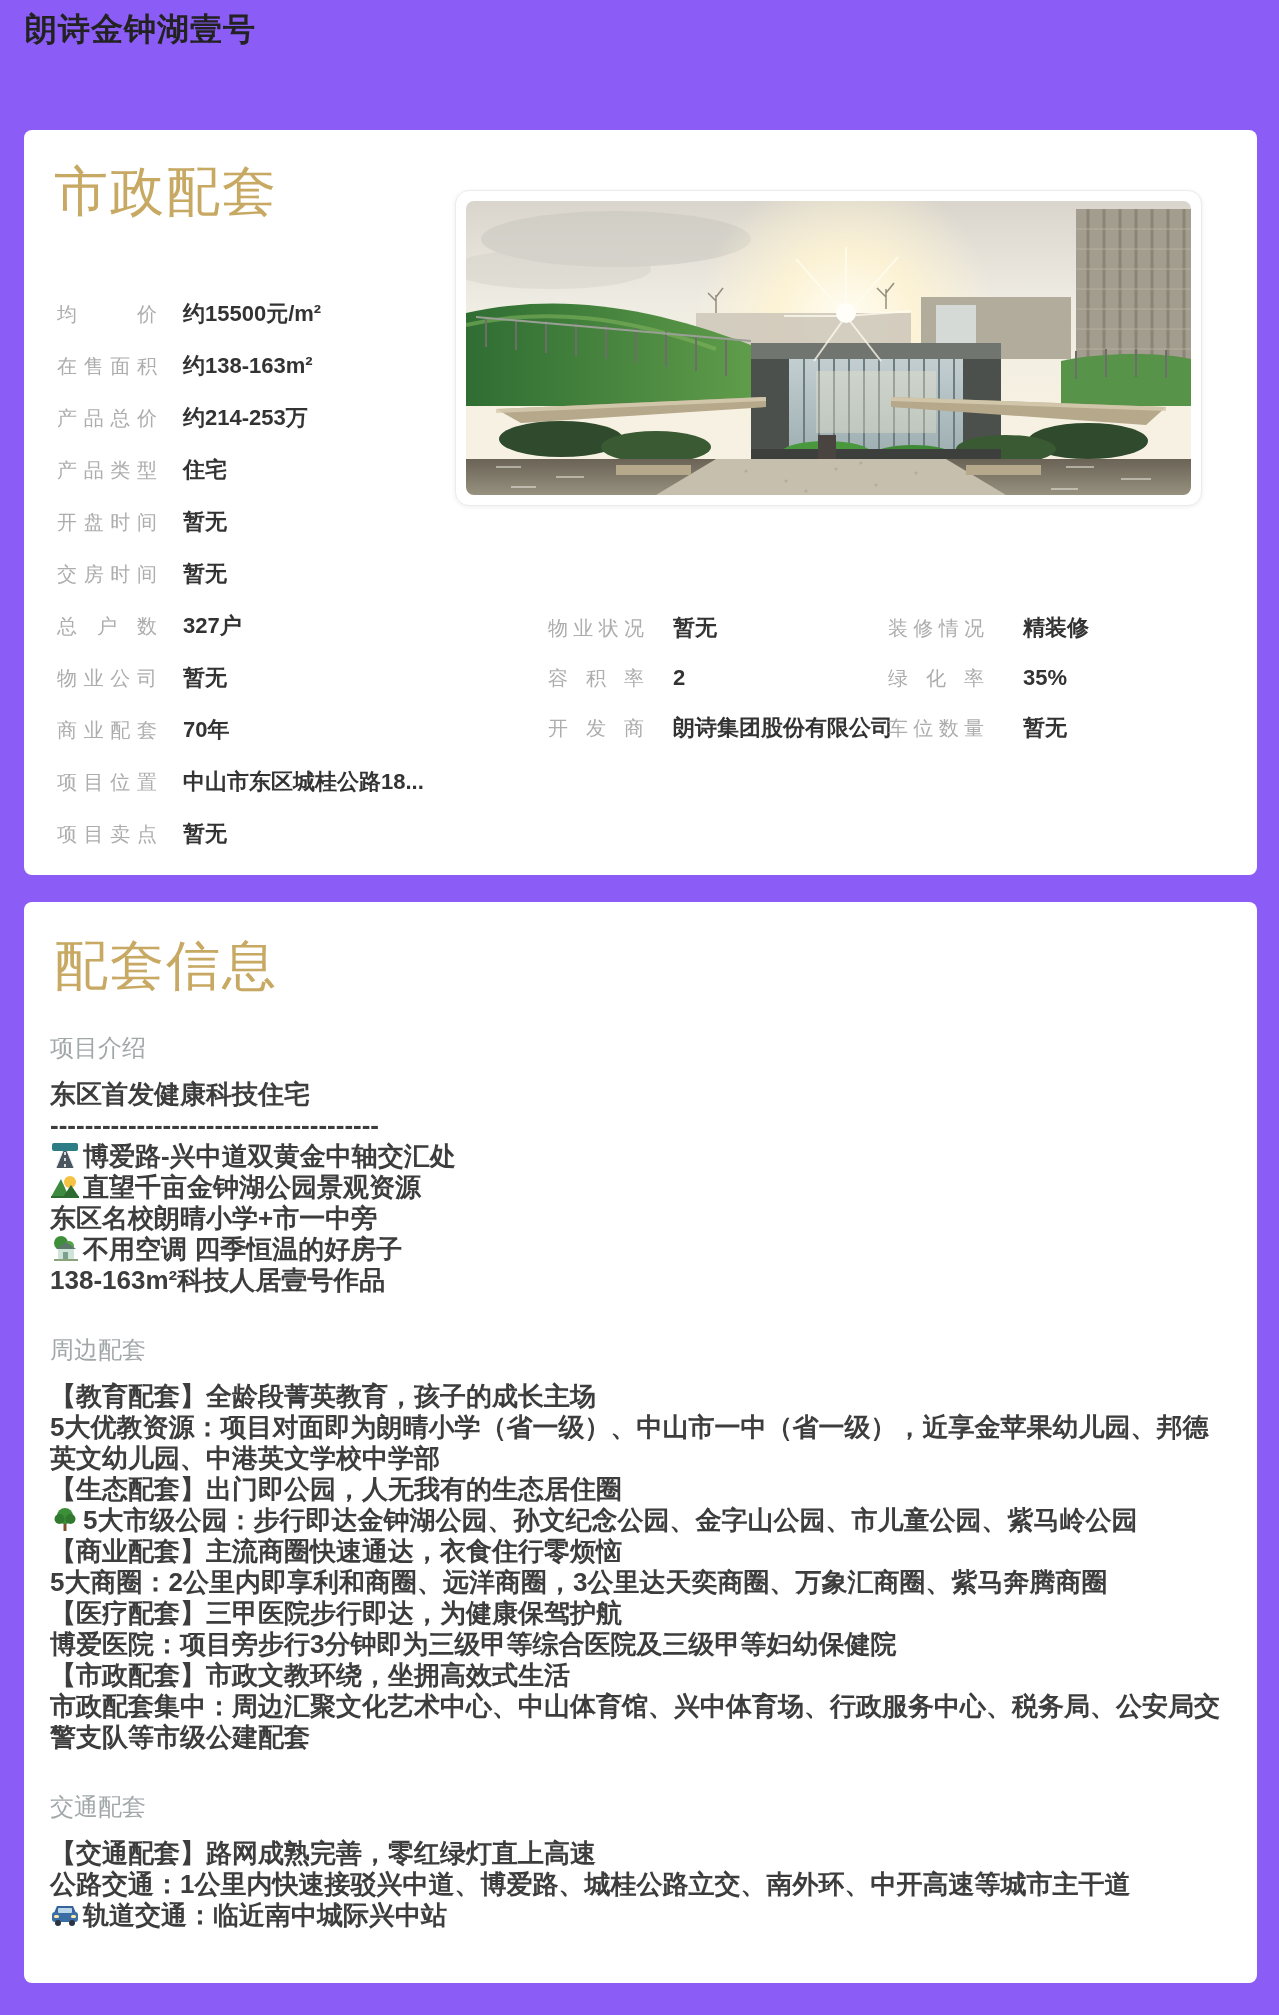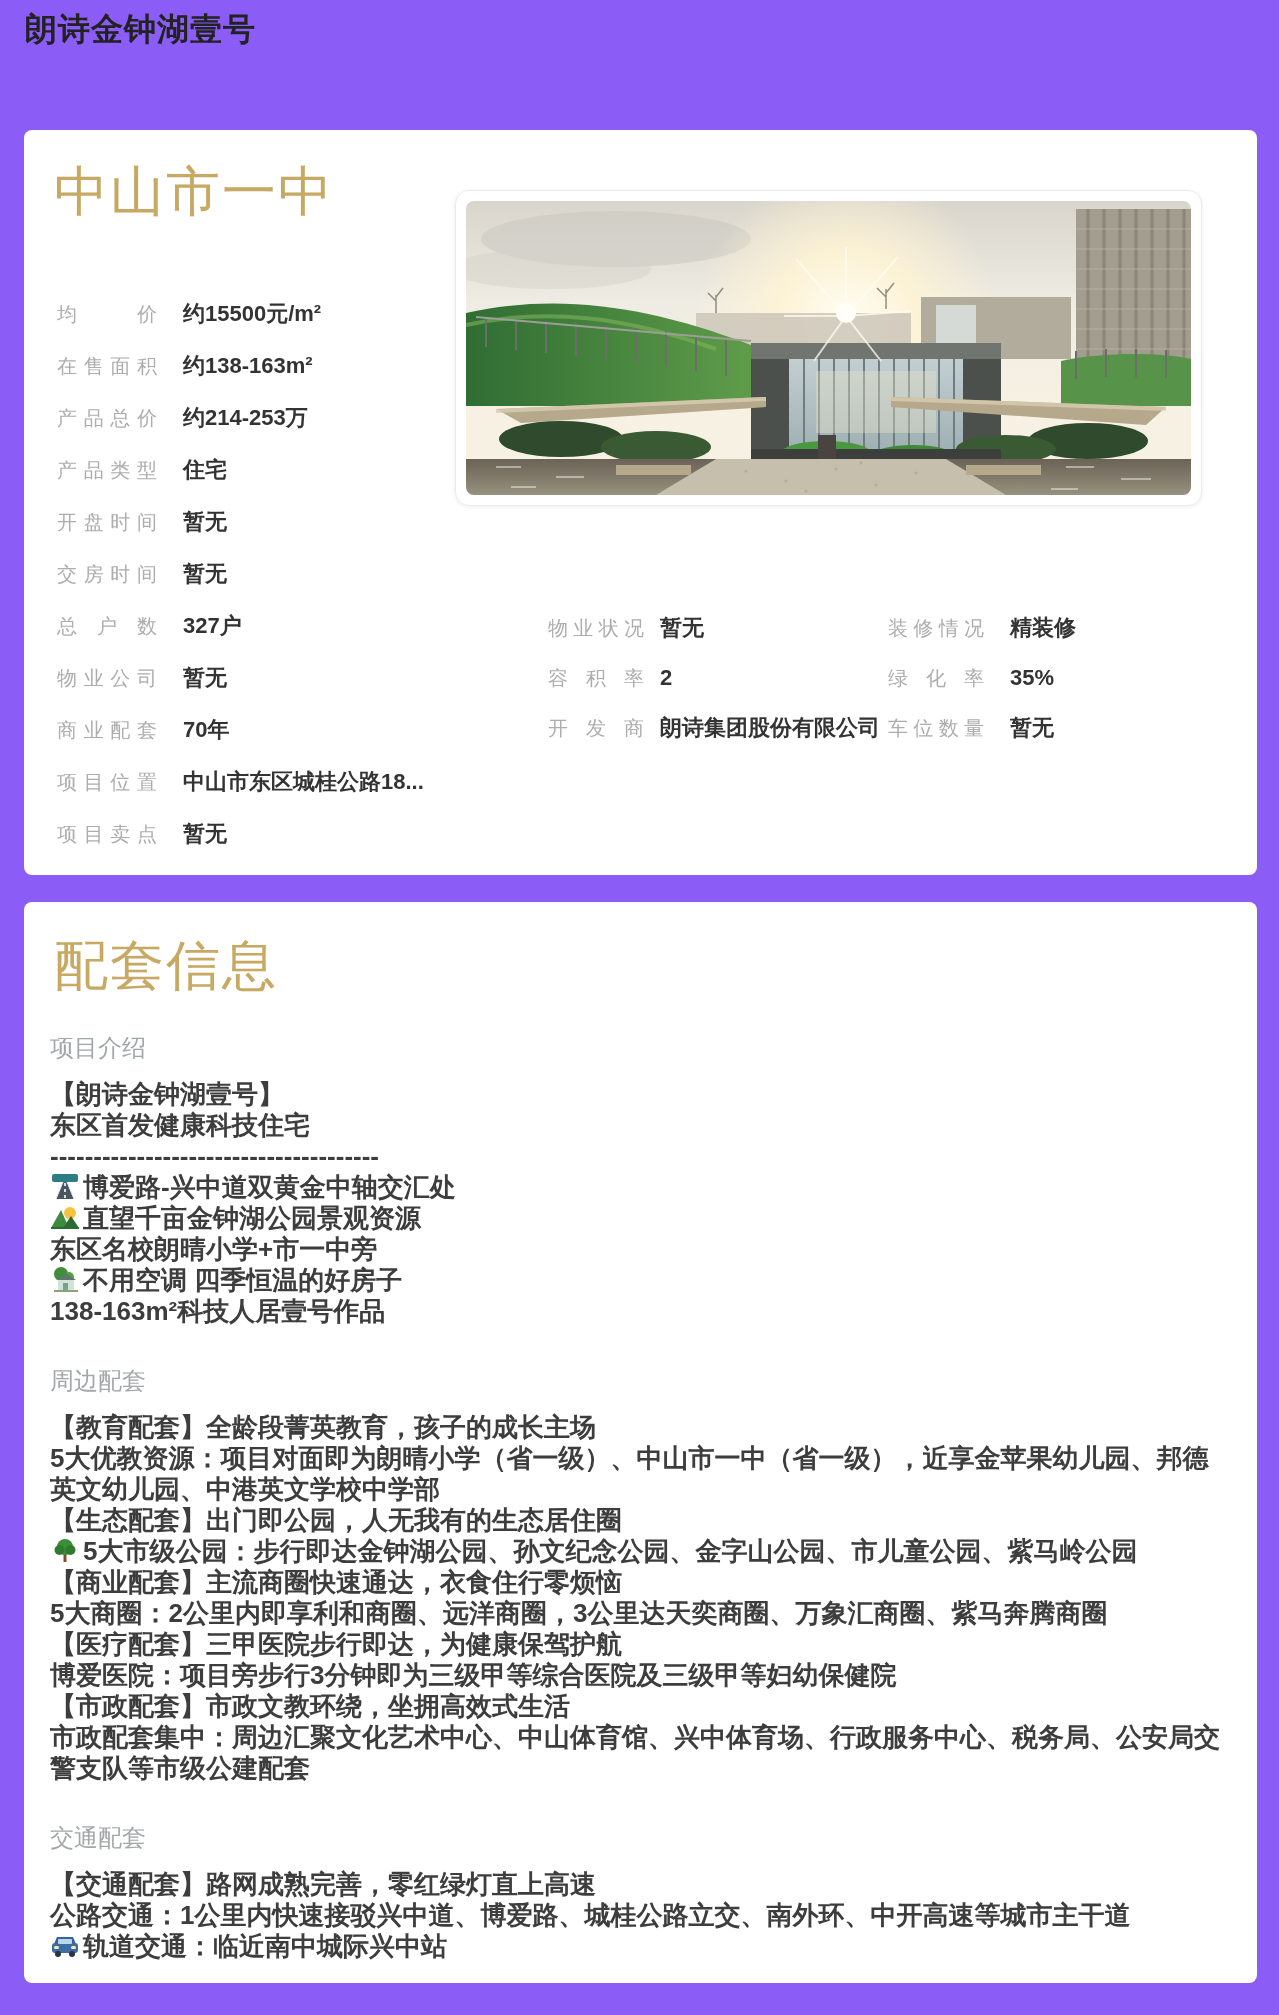--- a/index.html
+++ b/index.html
@@ -35,21 +35,21 @@
 
   .photo-frame {
     position:absolute; left:431px; top:60px; width:747px; height:316px;
     background:#fff; border:1px solid #ececec; border-radius:14px; padding:10px;
     box-shadow:0 1px 5px rgba(0,0,0,.07);
   }
   .photo-frame svg { width:100%; height:100%; border-radius:8px; display:block; }
 
   .fields-r1 { position:absolute; left:524px; top:473px; }
   .fields-r2 { position:absolute; left:864px; top:473px; }
-  .fields-r1 .field-row,.fields-r2 .field-row { height:50px; }
+  .fields-r1 .field-row,.fields-r2 .field-row { height:50px;gap:13px; }
   .fields-r1 .f-label,.fields-r2 .f-label { flex:0 0 96px; width:96px; }
   .fields-r1 .f-value { margin-left:16px; }
   .fields-r2 .f-value { margin-left:26px; }
 
   .card-fac .card-heading { margin-left:4px; }
   .sec-label { margin-top:38px; font-size:24px; color:#a2a8aa; }
   .sec-lines {
     margin-top:15px; width:1175px;
     font-size:26px; line-height:31px; font-weight:600; color:#3d3d3d;
   }
@@ -58,21 +58,21 @@
   .inline-icon svg { width:100%; height:100%; display:block; }
 </style>
 </head>
 <body>
 
 <div class="page">
 
   <h1 class="page-title">朗诗金钟湖壹号</h1>
 
   <section class="card card-basic">
-    <h2 class="card-heading">中山市一中</h2>
+    <h2 class="card-heading">市政配套</h2>
 
     <div class="fields-left">
 
     <div class="field-row">
           <span class="f-label">均价</span>
           <span class="f-value">约15500元/m²</span>
         </div>
         <div class="field-row">
           <span class="f-label">在售面积</span>
           <span class="f-value">约138-163m²</span>
@@ -290,21 +290,20 @@
   </section>
 
   <section class="card card-fac">
     <h2 class="card-heading">配套信息</h2>
 
     <div class="fac-sections">
 
     <div class="fac-section">
           <div class="sec-label">项目介绍</div>
           <div class="sec-lines">
-            <div class="body-line"><span>【朗诗金钟湖壹号】</span></div>
             <div class="body-line"><span>东区首发健康科技住宅</span></div>
             <div class="body-line"><span>--------------------------------------</span></div>
             <div class="body-line"><span class="inline-icon"><svg viewBox="0 0 30 26">
                   <rect x="2" y="1" width="26" height="8" rx="2" fill="#2e7d86"></rect>
                   <path d="M6 26 L13 9 L17 9 L24 26 Z" fill="#4a5560"></path>
                   <path d="M15 10 v3 M15 16 v3 M15 22 v3" stroke="#fff" stroke-width="1.6" fill="none"></path>
                   <path d="M6 26 L13 9 M24 26 L17 9" stroke="#e8edf0" stroke-width="1" fill="none"></path>
                 </svg></span><span>博爱路-兴中道双黄金中轴交汇处</span></div>
             <div class="body-line"><span class="inline-icon"><svg viewBox="0 0 30 26">
                   <circle cx="20" cy="9" r="6" fill="#f6c244"></circle>

